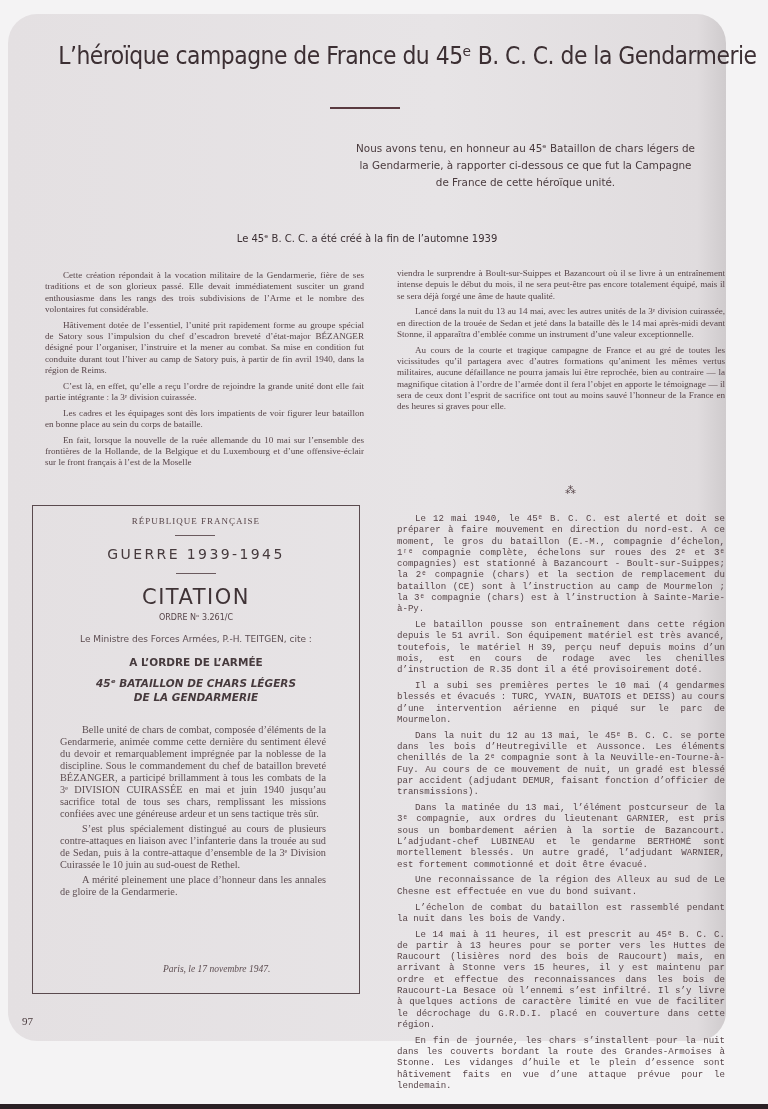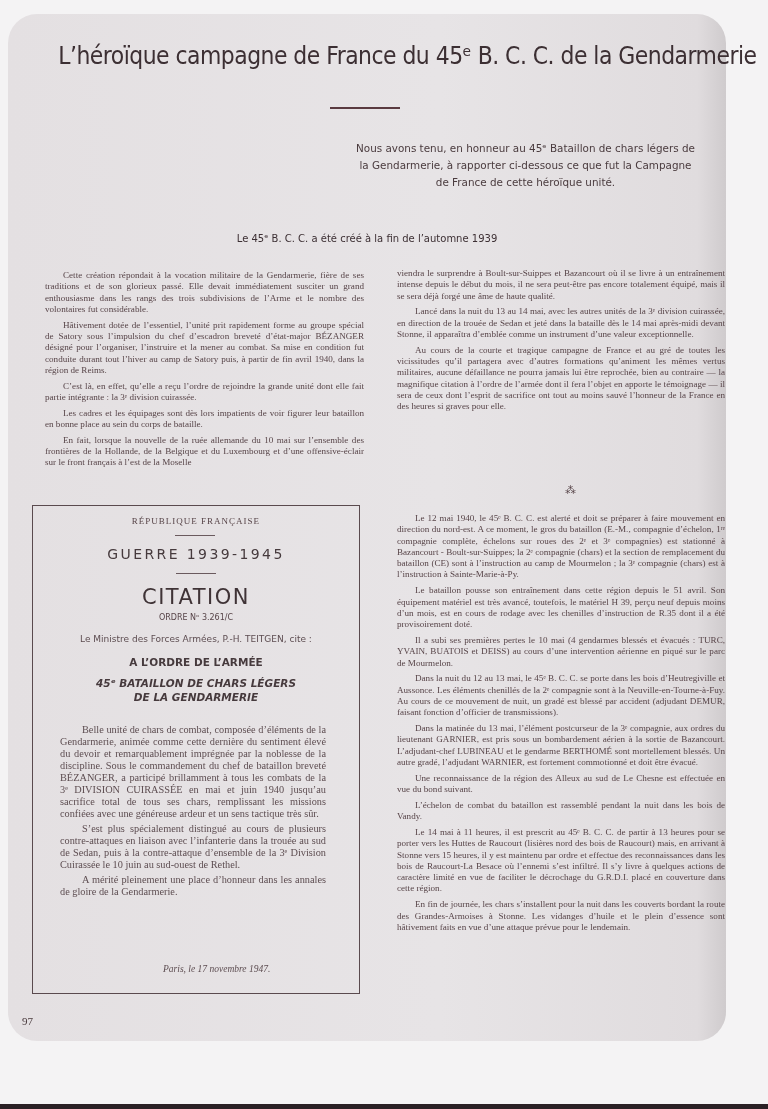--- a/index.html
+++ b/index.html
@@ -14,21 +14,21 @@
     .title-rule { position:absolute; left:322px; top:93px; width:70px; height:2px; background:#5a3a40; }
     .intro { position:absolute; left:345px; top:126px; width:345px; text-align:center;
       font-family:"DejaVu Sans", sans-serif; font-size:10.4px; line-height:17px; color:#4a3b3e; }
     .section-heading { position:absolute; left:0; top:213px; width:718px; text-align:center;
       font-family:"DejaVu Sans", sans-serif; font-size:10px; color:#3c2f33; white-space:nowrap;margin-top:6px; }
     .col { position:absolute; font-family:"Liberation Serif", serif; font-size:9.1px; line-height:11.3px;
       color:#574448; text-align:justify; }
     .col p { margin:0 0 4.5px 0; text-indent:18px; }
     .col-left-top { left:37px; top:256px; width:319px; }
     .col-right-top { left:389px; top:254px; width:328px; }
-    .col-right-bottom { left:389px; top:499px; width:328px; }
+    .col-right-bottom { left:389px; top:499px; width:328px;font-family:Liberation Mono, monospace; }
     .ornament { position:absolute; left:557px; top:470px; font-size:11px; color:#574448; font-family:"DejaVu Sans", sans-serif; }
     .citation-box { position:absolute; left:24px; top:491px; width:326px; height:487px;
       border:1.5px solid #5a4a4e; background:transparent; }
     .cit-center { position:absolute; left:0; width:326px; text-align:center; white-space:nowrap; }
     .cit-rep { top:10px; font-family:"Liberation Serif", serif; font-size:9px; letter-spacing:1px; color:#574448; }
     .cit-rule1 { position:absolute; left:142px; top:29px; width:40px; height:1px; background:#6a5a5e; }
     .cit-guerre { top:40px; font-family:"DejaVu Sans", sans-serif; font-size:14px; letter-spacing:2.4px; color:#463a3d; }
     .cit-rule2 { position:absolute; left:143px; top:67px; width:40px; height:1px; background:#6a5a5e; }
     .cit-citation { top:79px; font-family:"DejaVu Sans", sans-serif; font-size:21px; letter-spacing:1.5px; color:#3f3336; }
     .cit-ordre { top:107px; font-family:"DejaVu Sans", sans-serif; font-size:8px; color:#574448; }

